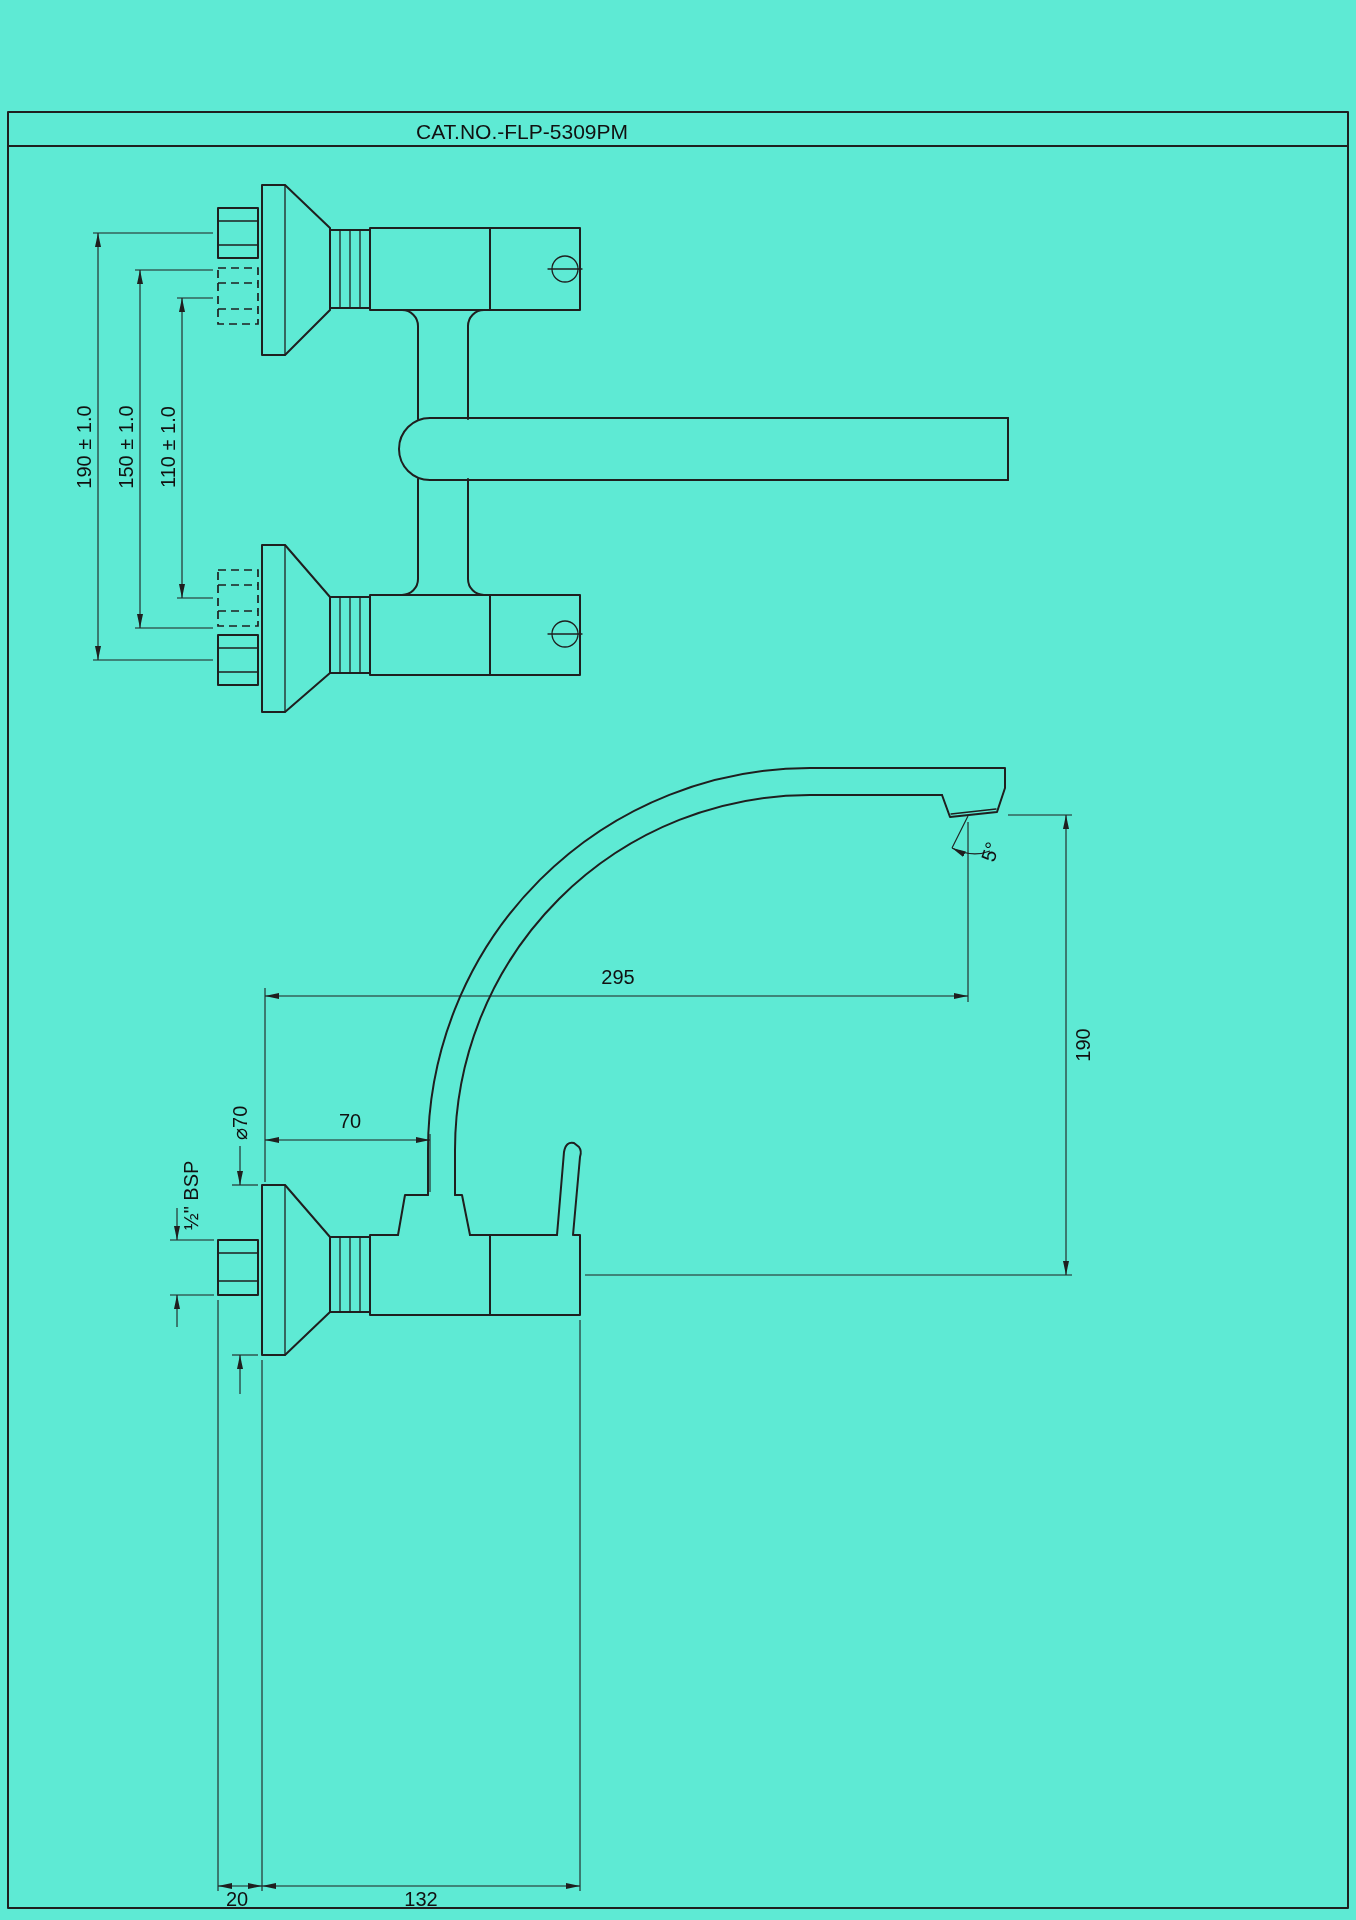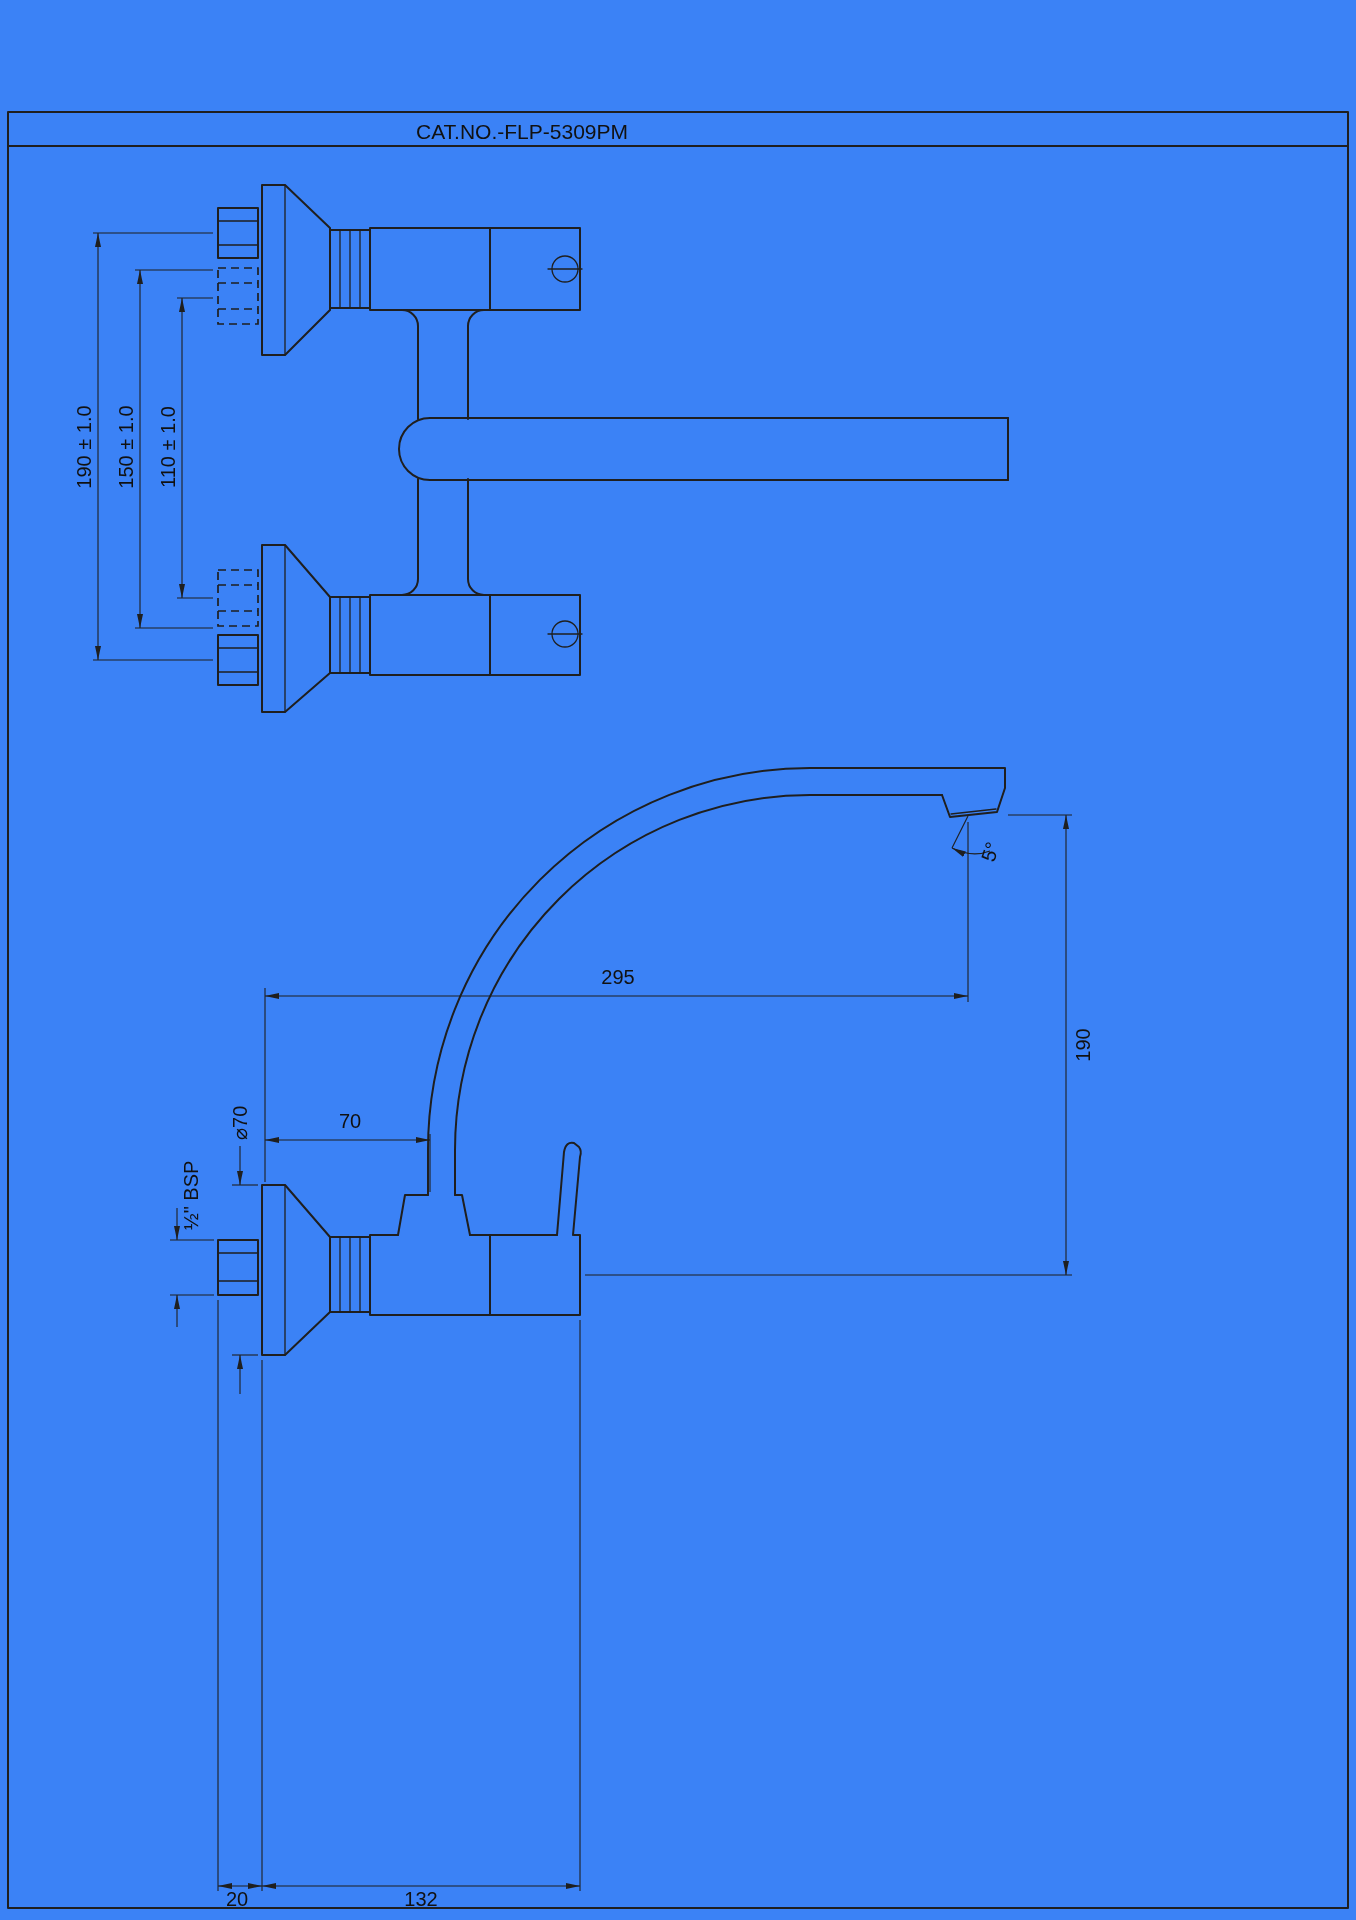--- a/index.html
+++ b/index.html
@@ -1,16 +1,16 @@
 <!DOCTYPE html>
 <html><head>
 <meta charset="utf-8">
 <style>
   html,body{margin:0;padding:0;background:#ffffff;}
-  .page{position:relative;width:1356px;height:1920px;background:#3b82f6;overflow:hidden;
+  .page{position:relative;width:1356px;height:1920px;background:#5eead4;overflow:hidden;
         font-family:"Liberation Sans","DejaVu Sans",sans-serif;}
   .page svg{position:absolute;left:0;top:0;}
   .ol{fill:none;stroke:#1f1f1f;stroke-width:2;stroke-linejoin:round;stroke-linecap:round;}
   .t{stroke-width:1.3;}
   .dash{fill:none;stroke:#1f1f1f;stroke-width:1.7;stroke-dasharray:8 5;}
   .dim{fill:none;stroke:#1f1f1f;stroke-width:1.1;}
   .dimtxt{font-size:20px;fill:#111;}
   .titletxt{font-size:21px;fill:#111;}
 </style>
 </head>

